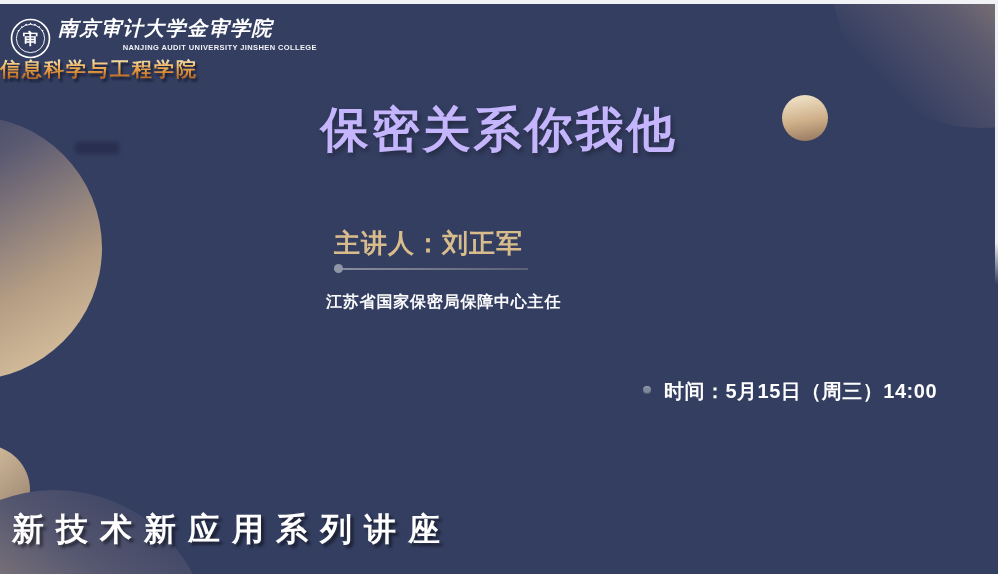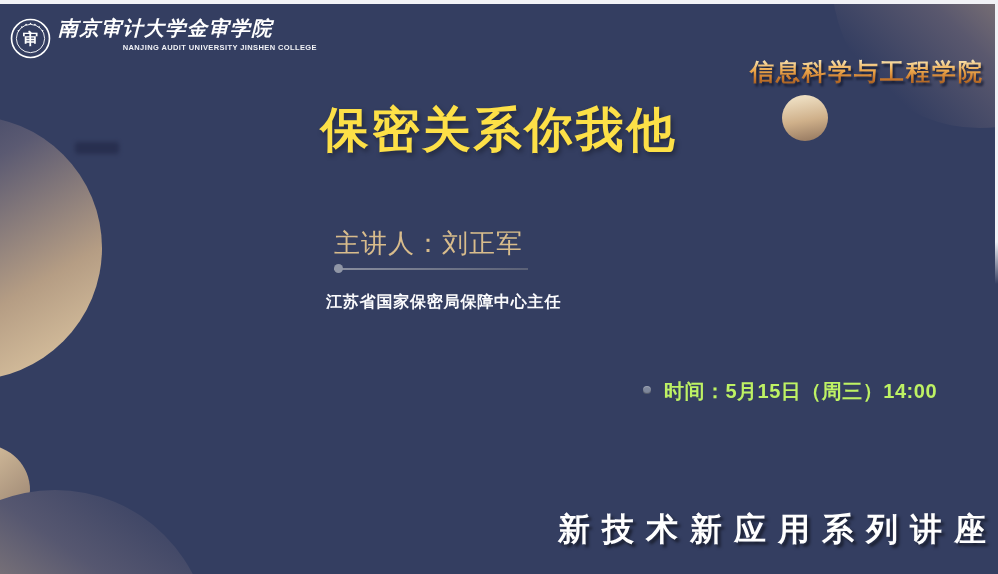--- a/index.html
+++ b/index.html
@@ -51,35 +51,35 @@
     position:absolute;left:48px;top:1px;width:260px;white-space:nowrap;
     font-family:"DejaVu Serif","Liberation Serif",serif;
     font-size:20px;font-weight:bold;font-style:italic;letter-spacing:1.5px;
   }
   .logo-en{
     position:absolute;left:47px;top:29px;width:260px;white-space:nowrap;
     font-size:7.5px;font-weight:bold;letter-spacing:.4px;color:#f2f3f7;text-align:right;
   }
   
   .dept{
-    position:absolute;left:0;top:52px;width:984px;text-align:right;z-index:3;
-    font-size:24px;font-weight:bold;letter-spacing:2px;
+    position:absolute;left:0;top:52px;width:984px;text-align:left;z-index:3;
+    font-size:20px;font-weight:bold;letter-spacing:2px;
     background:linear-gradient(180deg,#f9ecc0 8%,#eda94e 45%,#c8762a 72%,#8f5420 96%);
     -webkit-background-clip:text;background-clip:text;color:transparent;
     filter:drop-shadow(2px 3px 1px rgba(15,20,40,.75));
   }
   .main-title{
     position:absolute;left:0;top:94px;width:998px;text-align:center;z-index:3;
-    font-size:48px;font-weight:bold;letter-spacing:3px;color:#fde047;
+    font-size:48px;font-weight:bold;letter-spacing:3px;color:#c4b5fd;
     text-shadow:2px 3px 5px rgba(0,0,0,.35);
   }
   
   .speaker-name{
     position:absolute;left:334px;top:222px;z-index:3;white-space:nowrap;
-    font-size:26px;font-weight:normal;color:#d8bc8c;letter-spacing:1px;
+    font-size:26px;font-weight:bold;color:#d8bc8c;letter-spacing:1px;
   }
   .divider{
     position:absolute;left:334px;top:264px;width:194px;height:2px;z-index:3;
     background:linear-gradient(90deg,#8a8f9f,#5b6177);
   }
   .divider-dot{
     position:absolute;left:334px;top:260px;width:9px;height:9px;border-radius:50%;
     background:#9096a6;z-index:3;
   }
   .affiliation{
@@ -88,25 +88,25 @@
   }
   
   .info{position:absolute;left:643px;top:374px;z-index:3;display:flex;flex-direction:column;gap:14px;}
   .info-row{display:flex;align-items:flex-start;}
   .bullet{
     width:8px;height:8px;border-radius:50%;background:#7f889c;
     margin:8px 13px 0 0;flex:0 0 auto;
     box-shadow:inset 0 -1px 1px rgba(0,0,0,.35), inset 0 1px 1px rgba(255,255,255,.25);
   }
   .info-text{
-    font-size:20px;font-weight:bold;color:#bef264;white-space:nowrap;letter-spacing:.5px;
+    font-size:20px;font-weight:bold;color:#ffffff;white-space:nowrap;letter-spacing:.5px;
   }
   
   .series{
-    position:absolute;left:0;top:504px;width:998px;text-align:right;z-index:3;
+    position:absolute;left:0;top:504px;width:998px;text-align:left;z-index:3;
     font-size:32px;font-weight:bold;color:#fff;letter-spacing:12px;text-indent:12px;
     text-shadow:3px 3px 3px rgba(0,0,0,.5);
   }
 </style>
 </head>
 <body>
 
 <div id="screen">
   <div id="slide">
 

